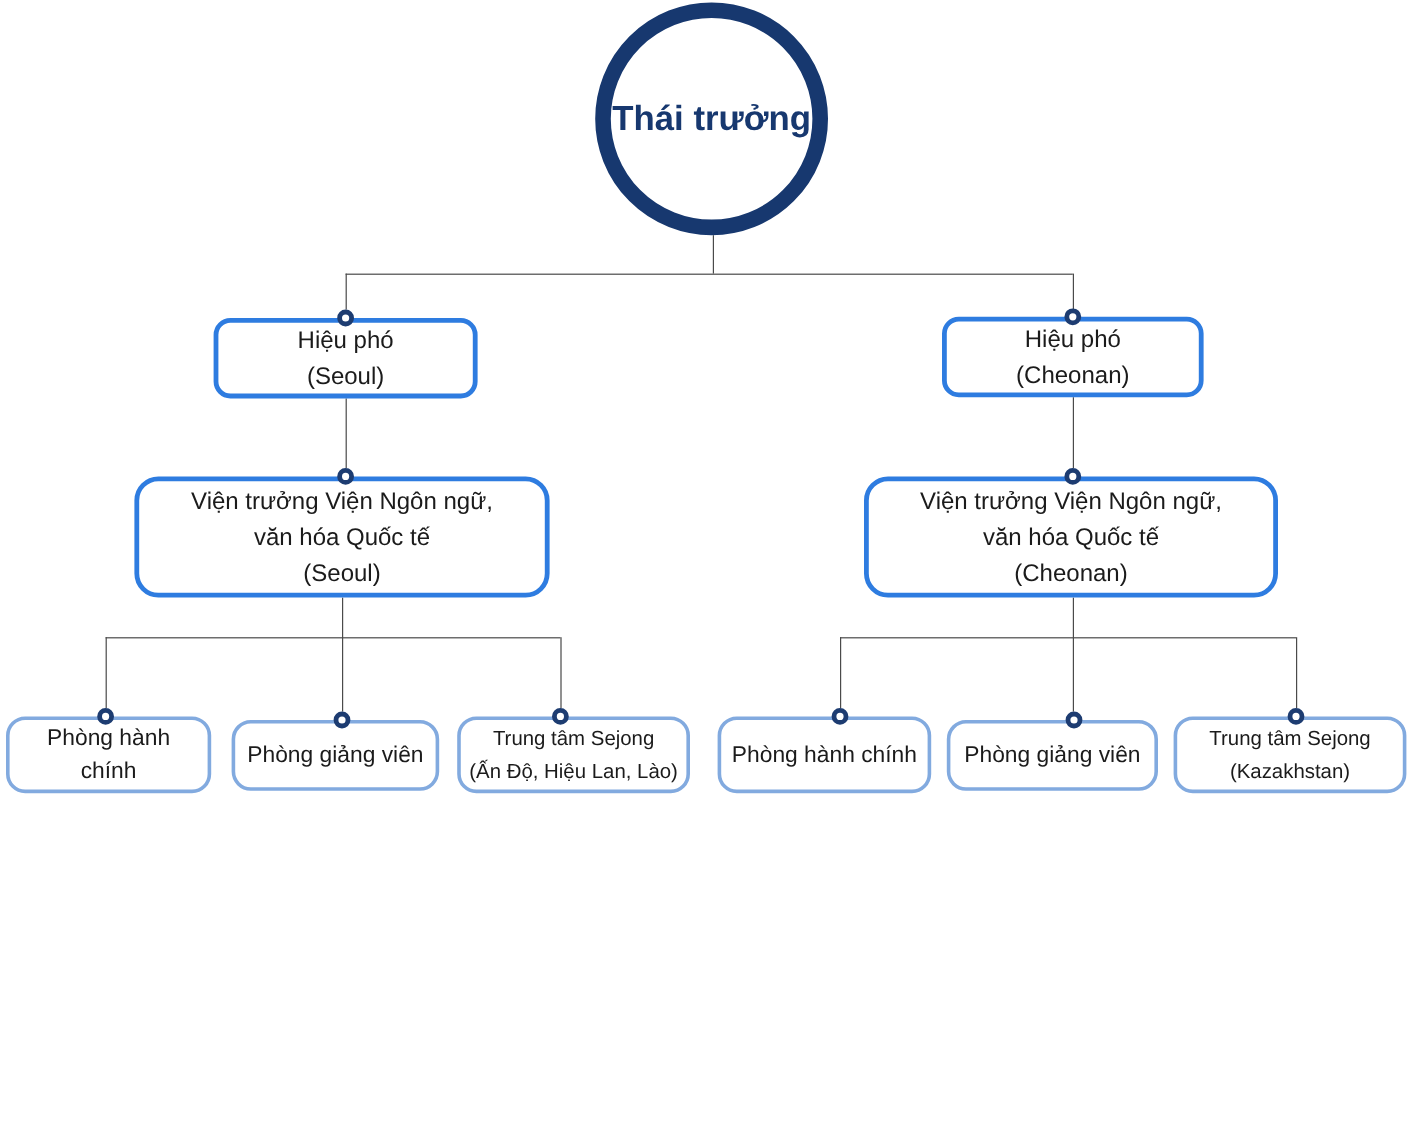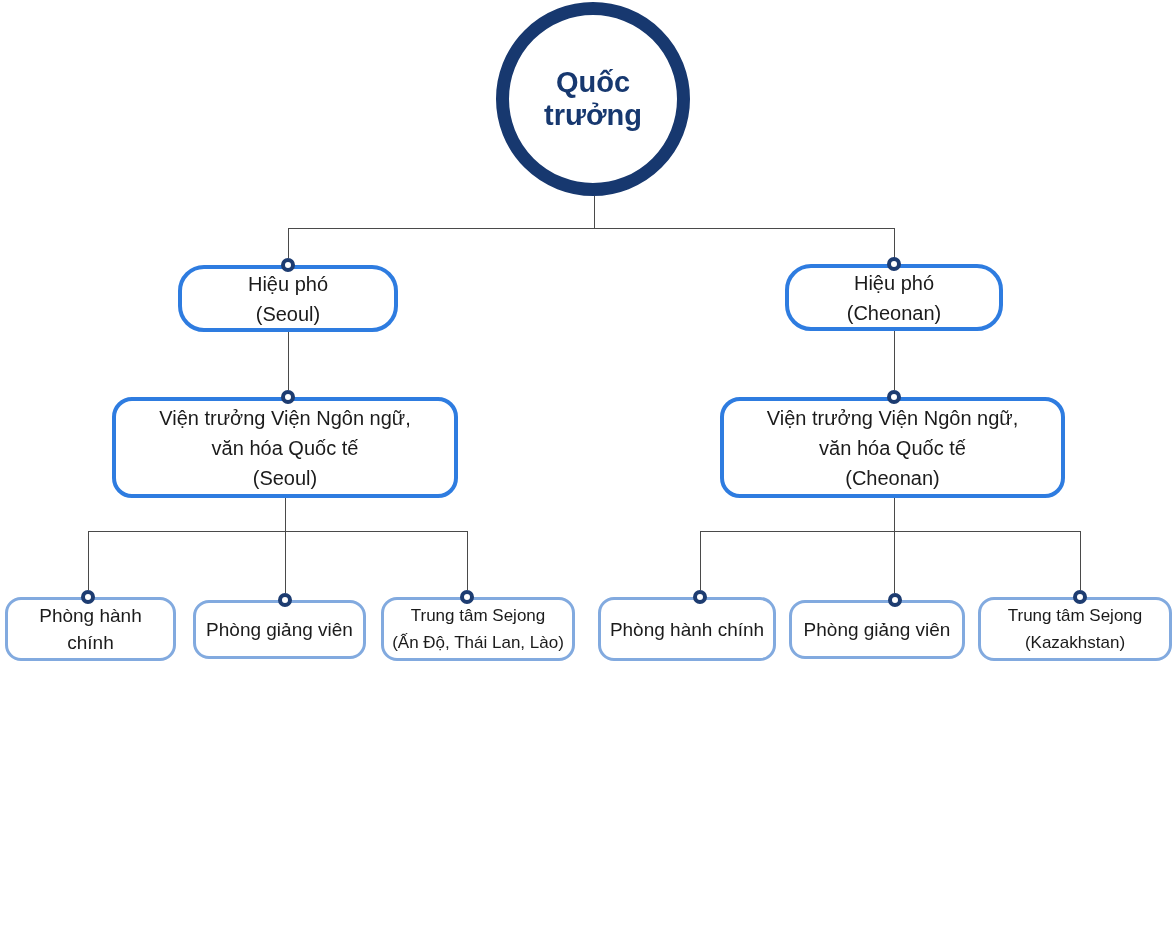--- a/index.html
+++ b/index.html
@@ -51,21 +51,21 @@
     left: 496px; top: 2px;
     width: 194px; height: 194px;
     border: 13px solid #17386f;
     border-radius: 50%;
     color: #17386f;
     font-size: 29px;
     font-weight: 600;
   }
   .level-box {
     border: 4px solid #2e7ce0;
-    border-radius: 26px;
+    border-radius: 14px;
     font-size: 20px;
     line-height: 30px;
   }
   .vice-seoul    { left: 178px; top: 265px; width: 220px; height: 67px; }
   .vice-cheonan  { left: 785px; top: 264px; width: 218px; height: 67px; }
   .dir-seoul     { left: 112px; top: 397px; width: 346px; height: 101px; border-radius: 20px; }
   .dir-cheonan   { left: 720px; top: 397px; width: 345px; height: 101px; border-radius: 20px; }
   .dept-box {
     border: 3px solid #82aadf;
     border-radius: 16px;
@@ -109,21 +109,21 @@
   <div class="dot" style="left:281px; top:390px;"></div>
   <div class="dot" style="left:887px; top:390px;"></div>
   <div class="dot" style="left:81px;  top:590px;"></div>
   <div class="dot" style="left:278px; top:593px;"></div>
   <div class="dot" style="left:460px; top:590px;"></div>
   <div class="dot" style="left:693px; top:590px;"></div>
   <div class="dot" style="left:888px; top:593px;"></div>
   <div class="dot" style="left:1073px; top:590px;"></div>
 
   <div class="node root-circle">
-    <span>Quốc trưởng</span>
+    <span>Thái trưởng</span>
   </div>
 
   <div class="node level-box vice-seoul">
     <span class="line1">Hiệu phó</span>
     <span class="line2">(Seoul)</span>
   </div>
   <div class="node level-box vice-cheonan">
     <span class="line1">Hiệu phó</span>
     <span class="line2">(Cheonan)</span>
   </div>
@@ -140,21 +140,21 @@
   </div>
 
   <div class="node dept-box b1">
     <span>Phòng hành chính</span>
   </div>
   <div class="node dept-box b2">
     <span>Phòng giảng viên</span>
   </div>
   <div class="node dept-box dept-sejong b3">
     <span class="line1">Trung tâm Sejong</span>
-    <span class="line2">(Ấn Độ, Thái Lan, Lào)</span>
+    <span class="line2">(Ấn Độ, Hiệu Lan, Lào)</span>
   </div>
 
   <div class="node dept-box b4">
     <span>Phòng hành chính</span>
   </div>
   <div class="node dept-box b5">
     <span>Phòng giảng viên</span>
   </div>
   <div class="node dept-box dept-sejong b6">
     <span class="line1">Trung tâm Sejong</span>

